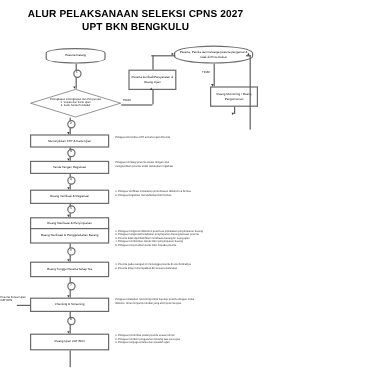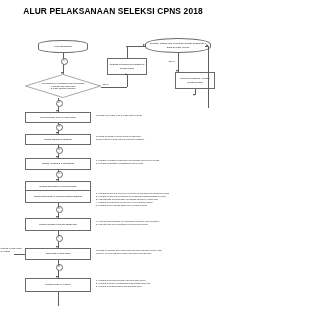--- a/index.html
+++ b/index.html
@@ -91,21 +91,22 @@
     white-space:pre-line;
     text-align:left;
   }
 </style>
 </head>
 <body>
 
 <div id="sheet">
 
   <div class="title">
-    <div>ALUR PELAKSANAAN SELEKSI CPNS 2018</div>
+    <div>ALUR PELAKSANAAN SELEKSI CPNS 2027</div>
+    <div>UPT BKN BENGKULU</div>
   </div>
 
   <div class="node term" style="left:38px;top:40px;width:50px;height:13px;">
     <span>Peserta Datang</span>
   </div>
 
   <div class="diamond" style="left:25px;top:74px;width:76px;height:24px;">
     <svg viewBox="0 0 76 24" width="76" height="24">
       <polygon points="38,0.5 75.5,12 38,23.5 0.5,12" fill="#ffffff" stroke="#6b6b6b" stroke-width="0.6"></polygon>
     </svg>

